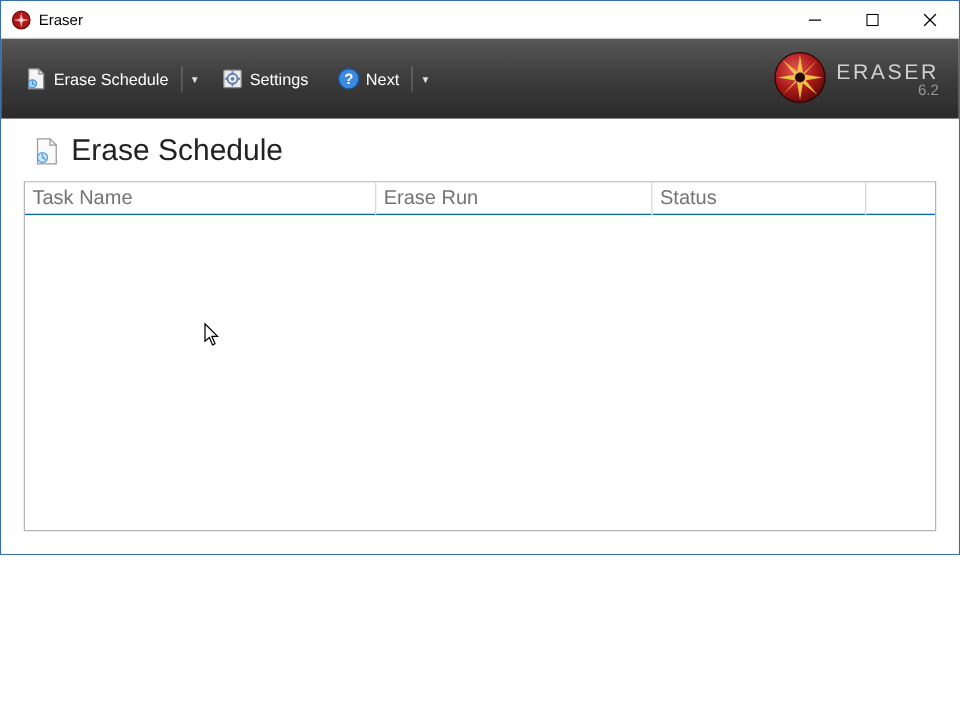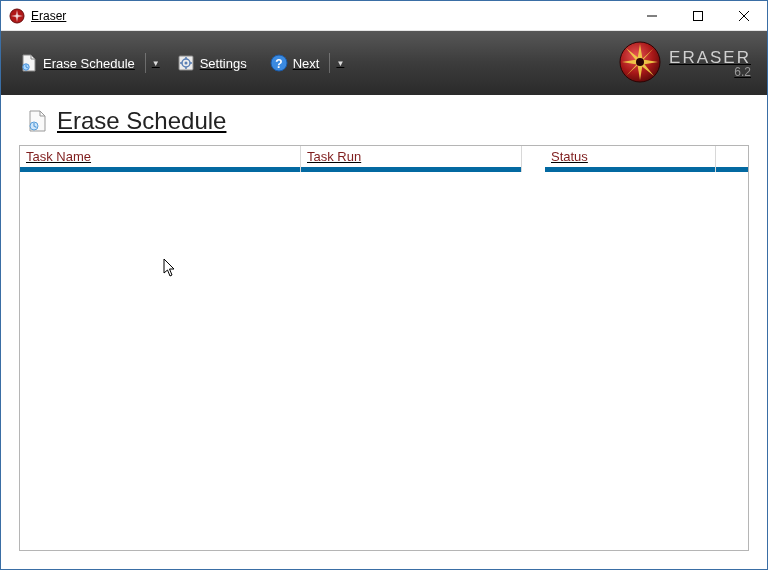--- a/index.html
+++ b/index.html
@@ -5,26 +5,25 @@
     * { margin: 0; padding: 0; box-sizing: border-box; }
     body {
       font-family: "Segoe UI", Tahoma, Arial, sans-serif;
       background: #fff;
       width: 768px;
       height: 570px;
       overflow: hidden;
     }
     .window {
       width: 768px;
-      height: 570px;
+      height: 444px;
       border: 1px solid #3a6ea5;
       display: flex;
       flex-direction: column;
       background: #fff;
-      text-decoration: underline;
     }
     
     .titlebar {
       height: 30px;
       background: #fff;
       display: flex;
       align-items: center;
       border-bottom: 1px solid #e5e5e5;
       padding-left: 8px;
     }
@@ -135,30 +134,30 @@
       display: flex;
       height: 26px;
       background: #fff;
     }
     .col-resizer {
       width: 0;
       border-right: 1px solid #d8d8d8;
       cursor: col-resize;
     }
     .th {
-      font-size: 13px;
-      color: #7f1d1d;
+      font-size: 16px;
+      color: #737373;
       display: flex;
       align-items: center;
       padding-left: 6px;
-      border-bottom: 5px solid #0369a1;
+      border-bottom: 1px solid #0369a1;
     }
     .col-task { width: 280px; }
     .col-next { width: 220px; }
-    .col-status { width: 170px; margin-left: 23px; }
+    .col-status { width: 170px; }
     .col-last { flex: 1; }
     .table-body {
       flex: 1;
       background: #fff;
       position: relative;
     }
     .cursor-arrow {
       position: absolute;
       top: 86px;
       left: 143px;
@@ -286,21 +285,21 @@
           <path d="M9 14 V17 L11.5 18.5" stroke="#5a9fd9" stroke-width="1.2" fill="none"></path>
         </svg>
       </span>
       <span class="page-title">Erase Schedule</span>
     </div>
 
     <div class="task-table">
       <div class="table-header">
         <div class="th col-task">Task Name</div>
         <div class="col-resizer"></div>
-        <div class="th col-next">Task Run</div>
+        <div class="th col-next">Erase Run</div>
         <div class="col-resizer"></div>
         <div class="th col-status">Status</div>
         <div class="col-resizer"></div>
         <div class="th col-last"></div>
       </div>
       <div class="table-body">
         <span class="cursor-arrow">
           <svg width="16" height="20" viewBox="0 0 16 20">
             <path d="M1 1 L1 15 L4.5 12 L7 18 L9 17 L6.5 11 L11 11 Z" fill="#fff" stroke="#000" stroke-width="1"></path>
           </svg>

